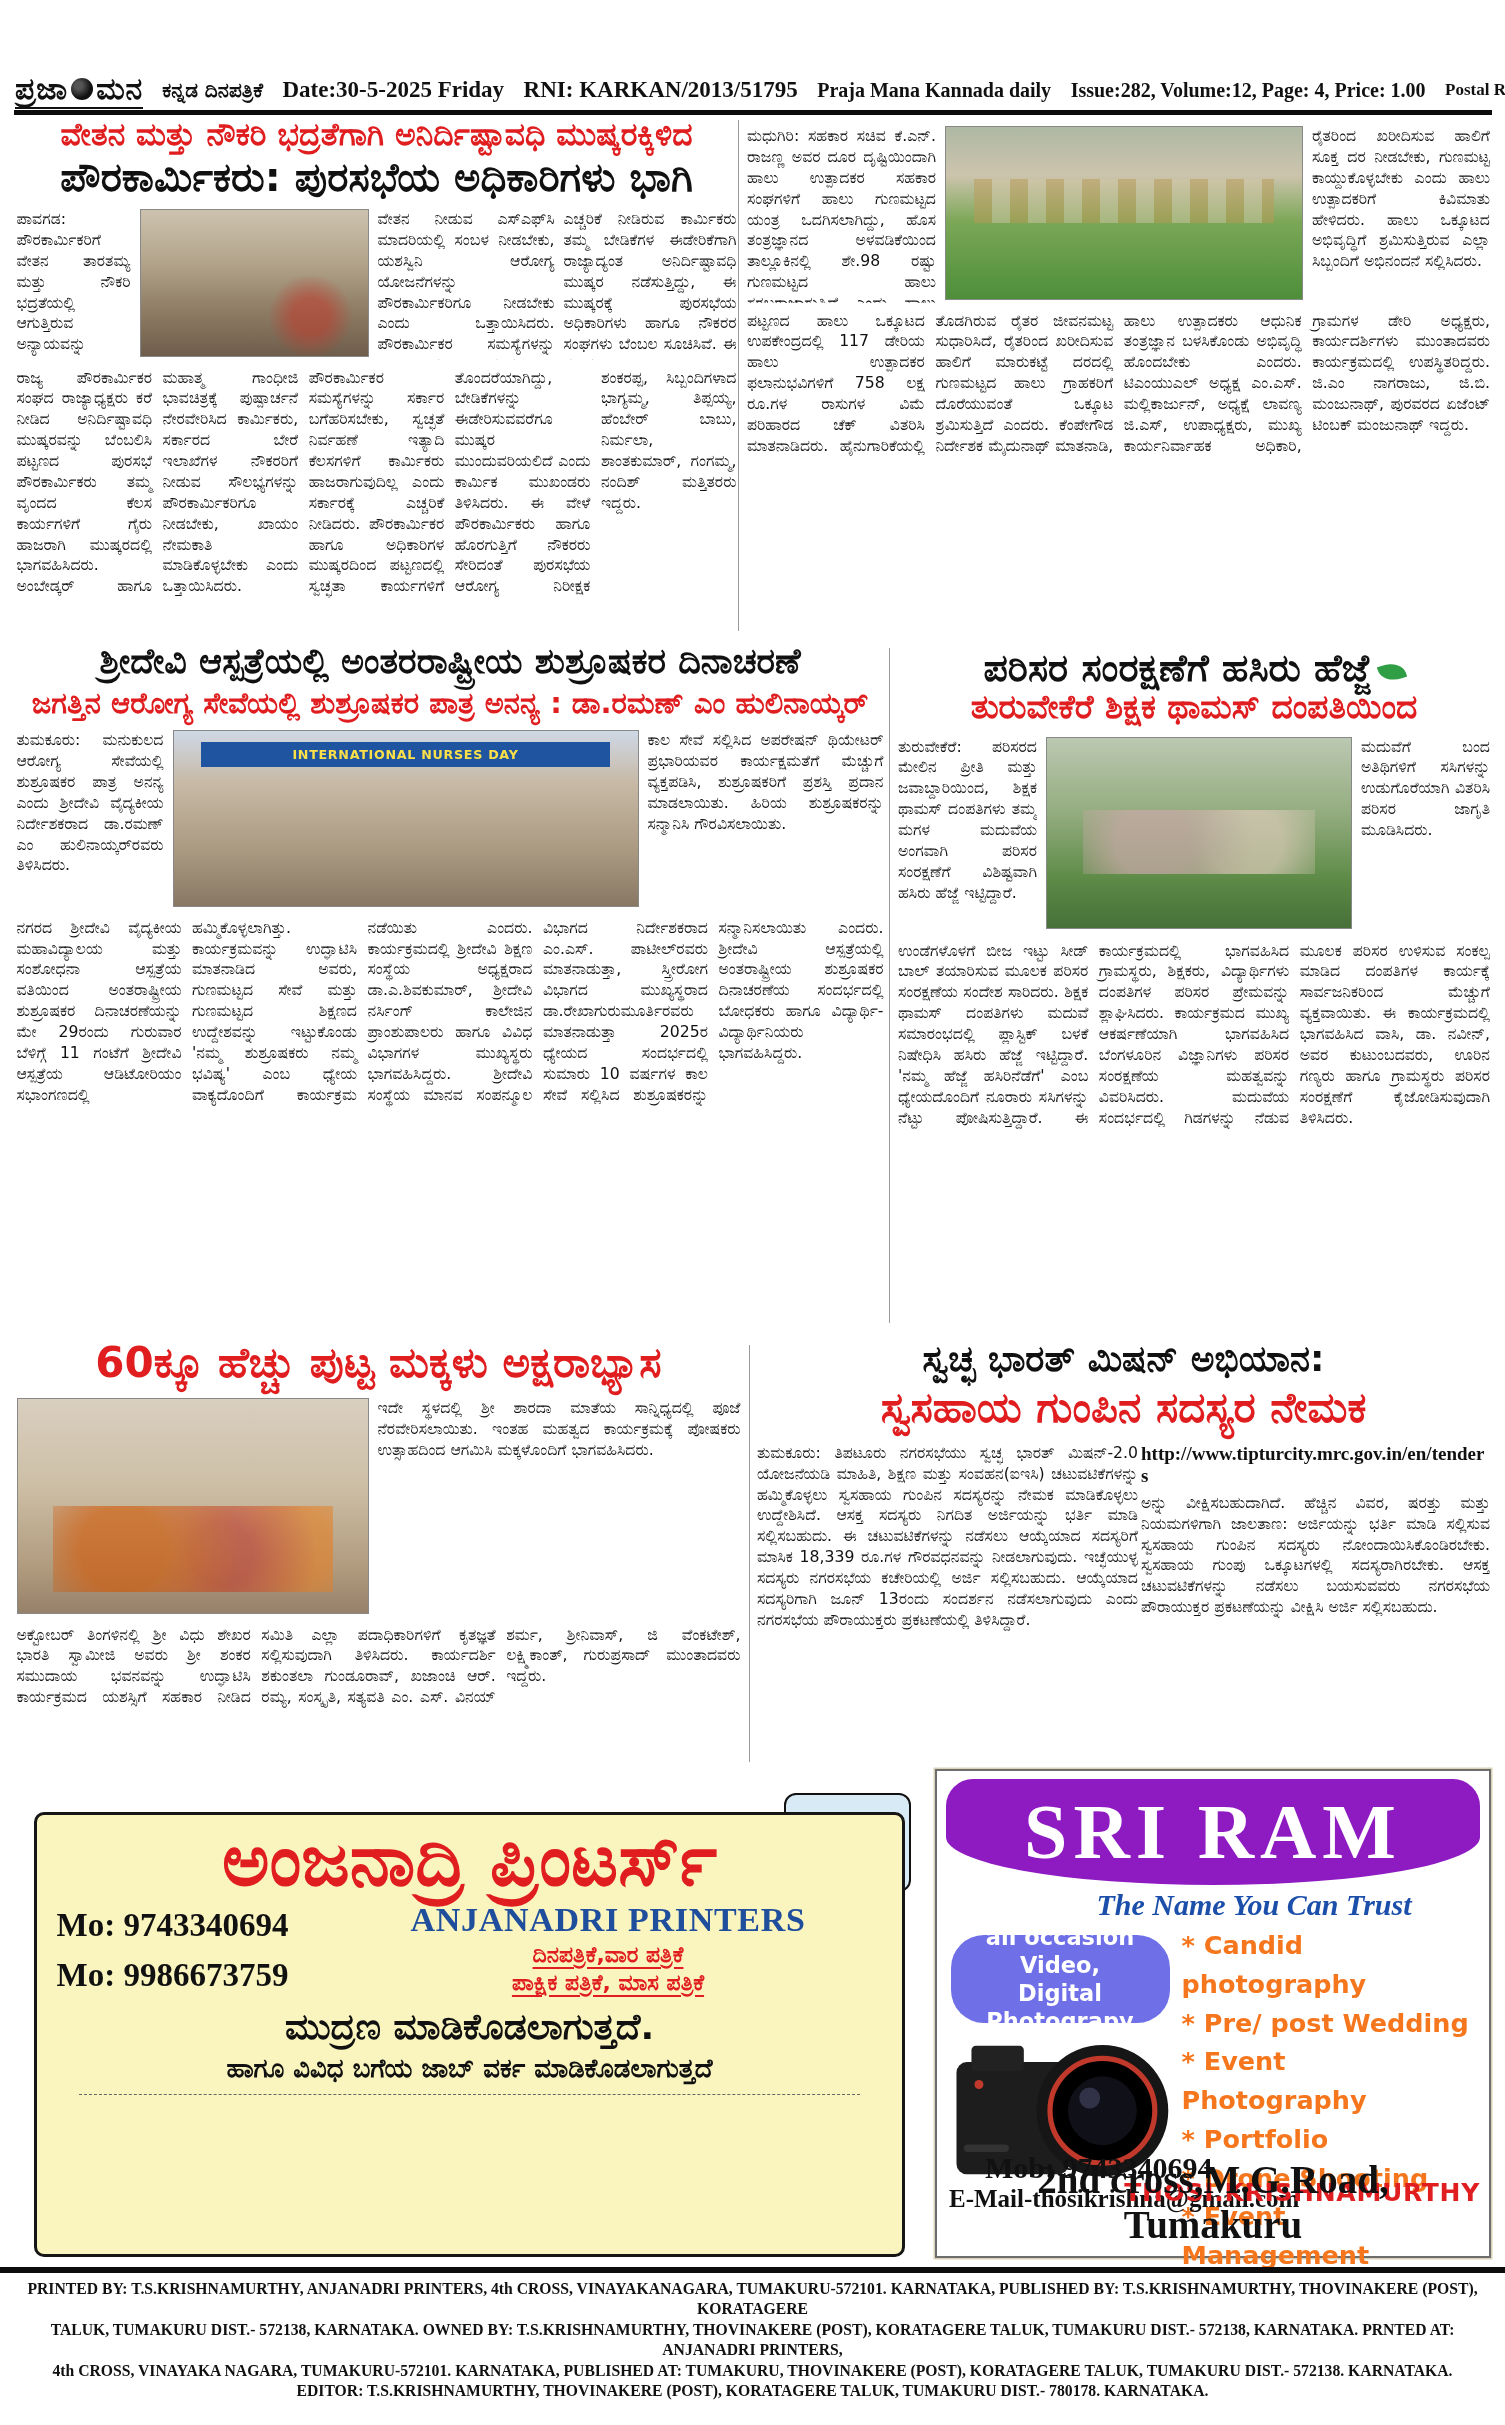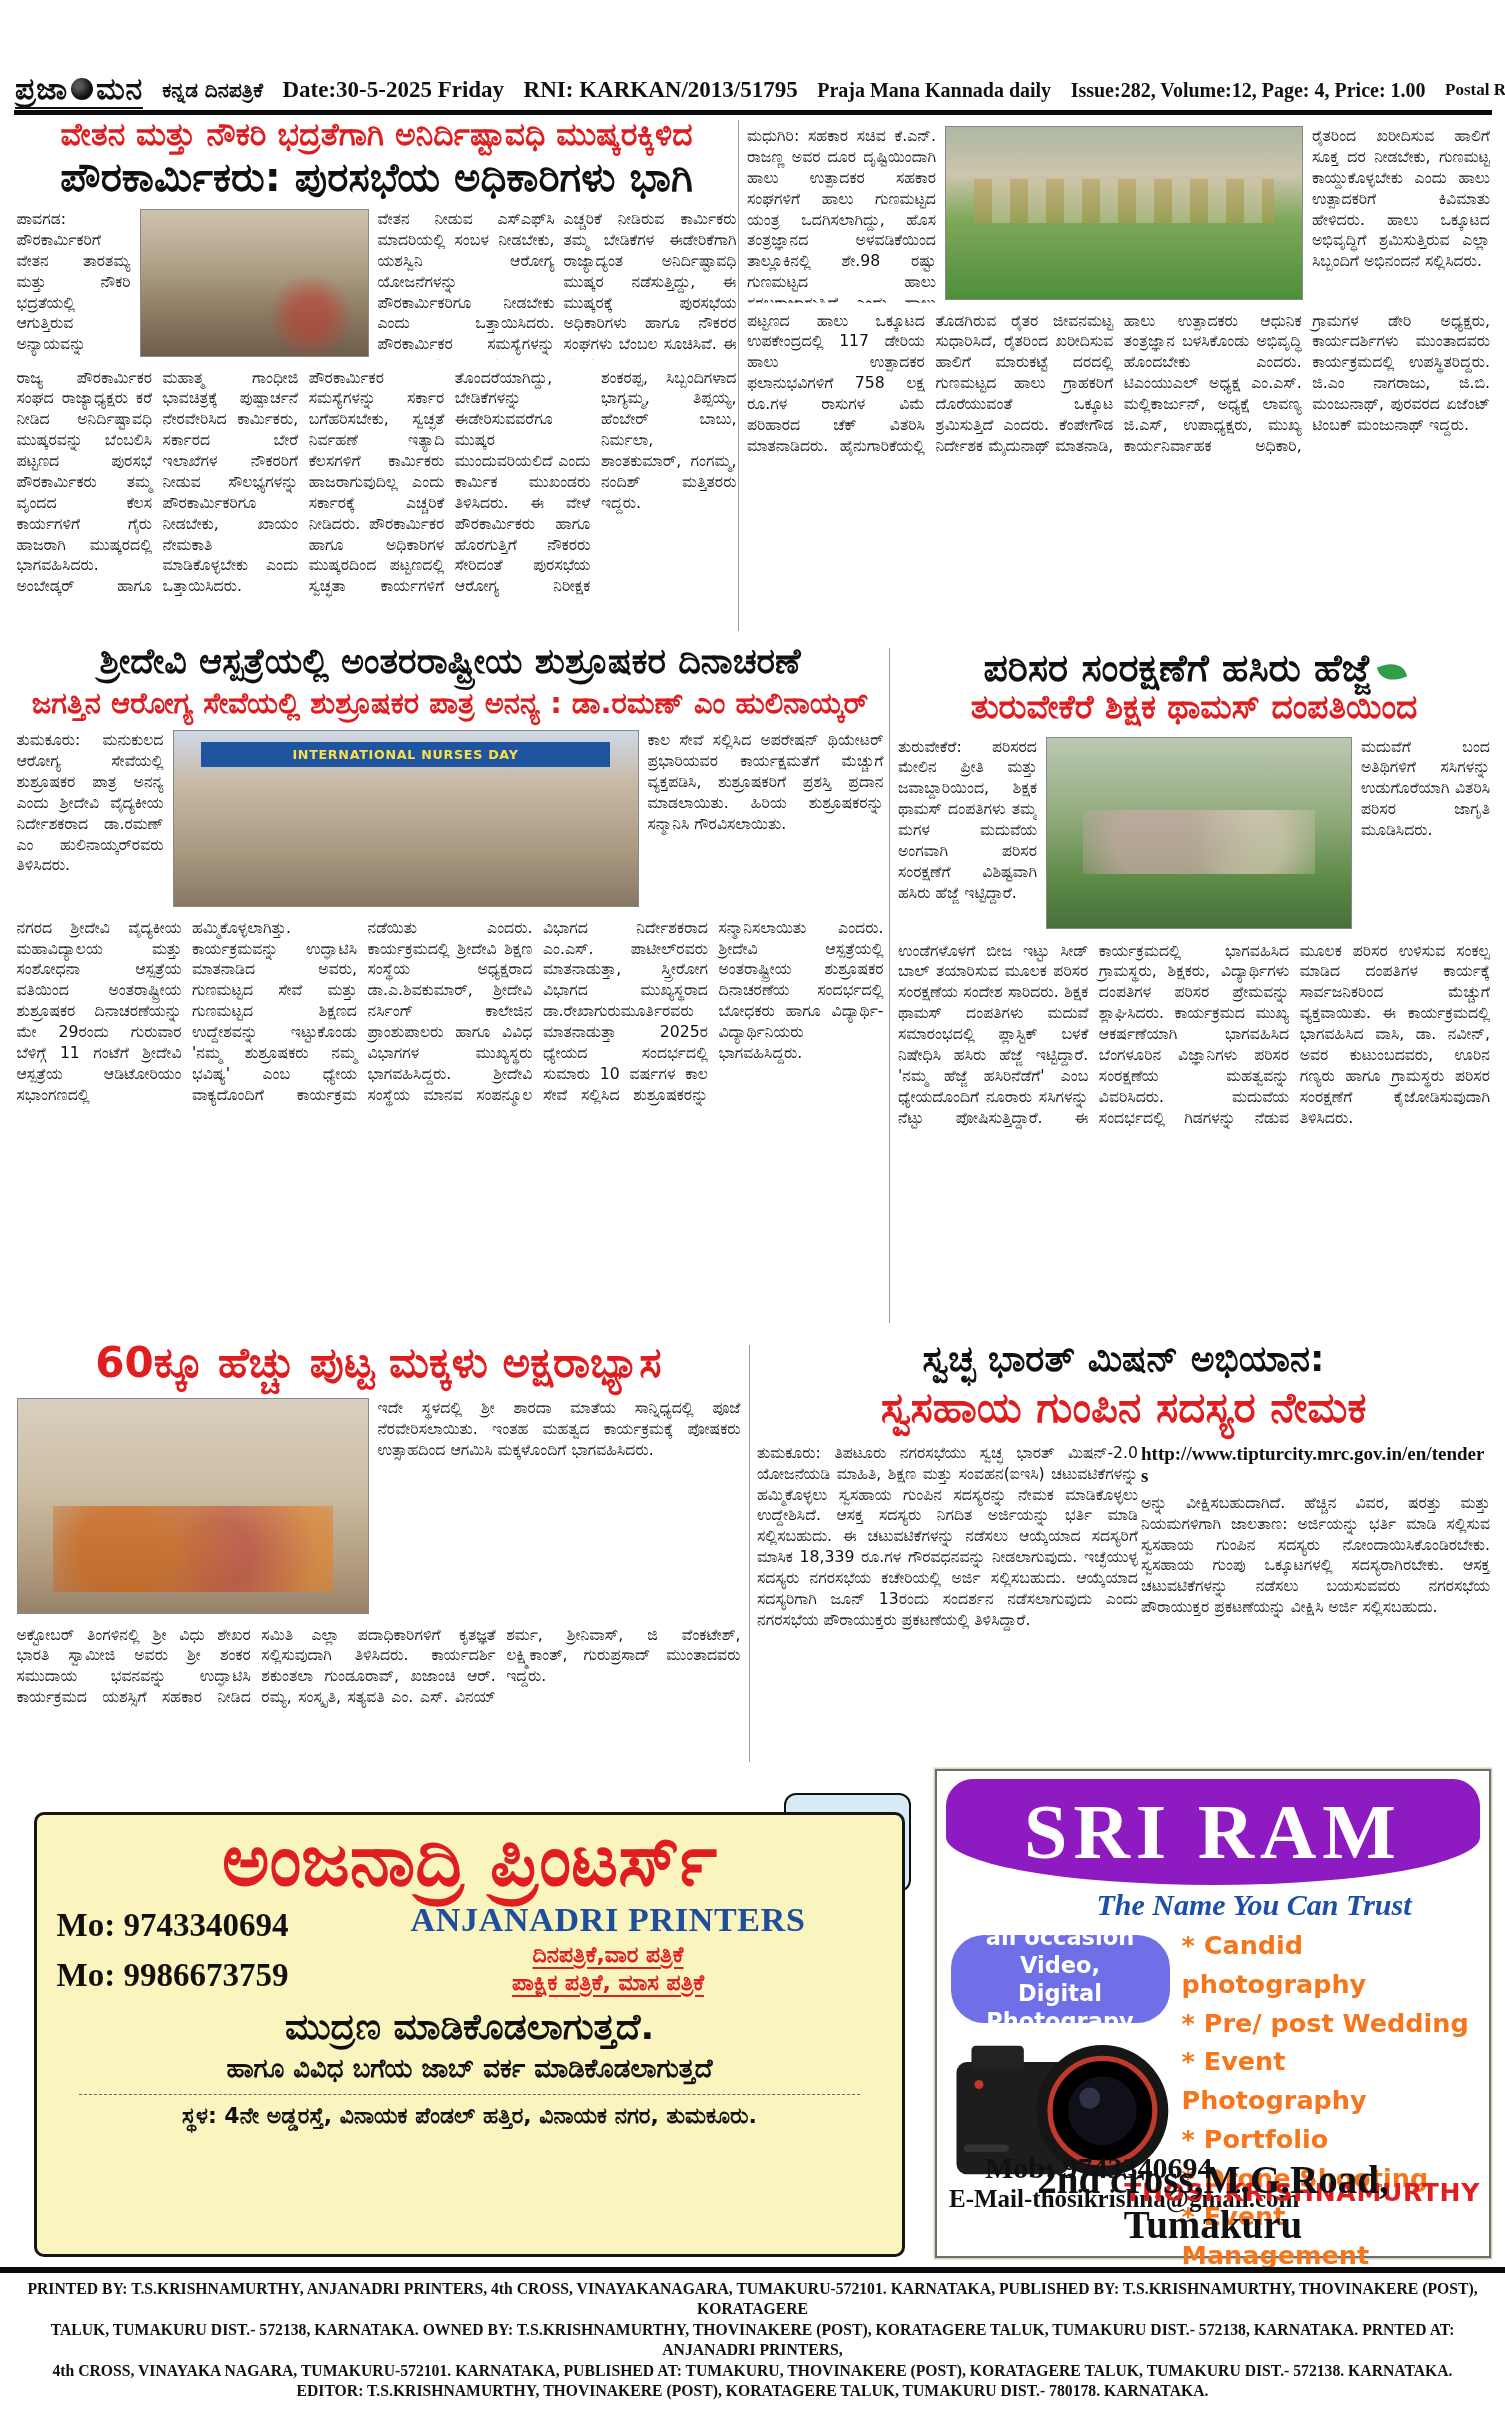--- a/index.html
+++ b/index.html
@@ -220,21 +220,20 @@
       </div>
       <div class="midright">
         <div class="eng">ANJANADRI PRINTERS</div>
         <div class="periodical">ದಿನಪತ್ರಿಕೆ,ವಾರ ಪತ್ರಿಕೆ</div>
         <div class="periodical">ಪಾಕ್ಷಿಕ ಪತ್ರಿಕೆ, ಮಾಸ ಪತ್ರಿಕೆ</div>
       </div>
     </div>
     <div class="big1">ಮುದ್ರಣ ಮಾಡಿಕೊಡಲಾಗುತ್ತದೆ.</div>
     <div class="big2">ಹಾಗೂ ವಿವಿಧ ಬಗೆಯ ಜಾಬ್ ವರ್ಕ ಮಾಡಿಕೊಡಲಾಗುತ್ತದೆ</div>
     <div class="dash"></div>
-    <div class="addr">ಸ್ಥಳ: 4ನೇ ಅಡ್ಡರಸ್ತೆ, ವಿನಾಯಕ ಪೆಂಡಲ್ ಹತ್ತಿರ, ವಿನಾಯಕ ನಗರ, ತುಮಕೂರು.</div>
   </div>
 
   <div id="ad-right">
     <div class="banner">
         <span>SRI RAM</span>
       </div>
     <div class="tagline">The Name You Can Trust</div>
     <div class="mid">
       <div class="pill">
         <span>all occasion Video,</span>

